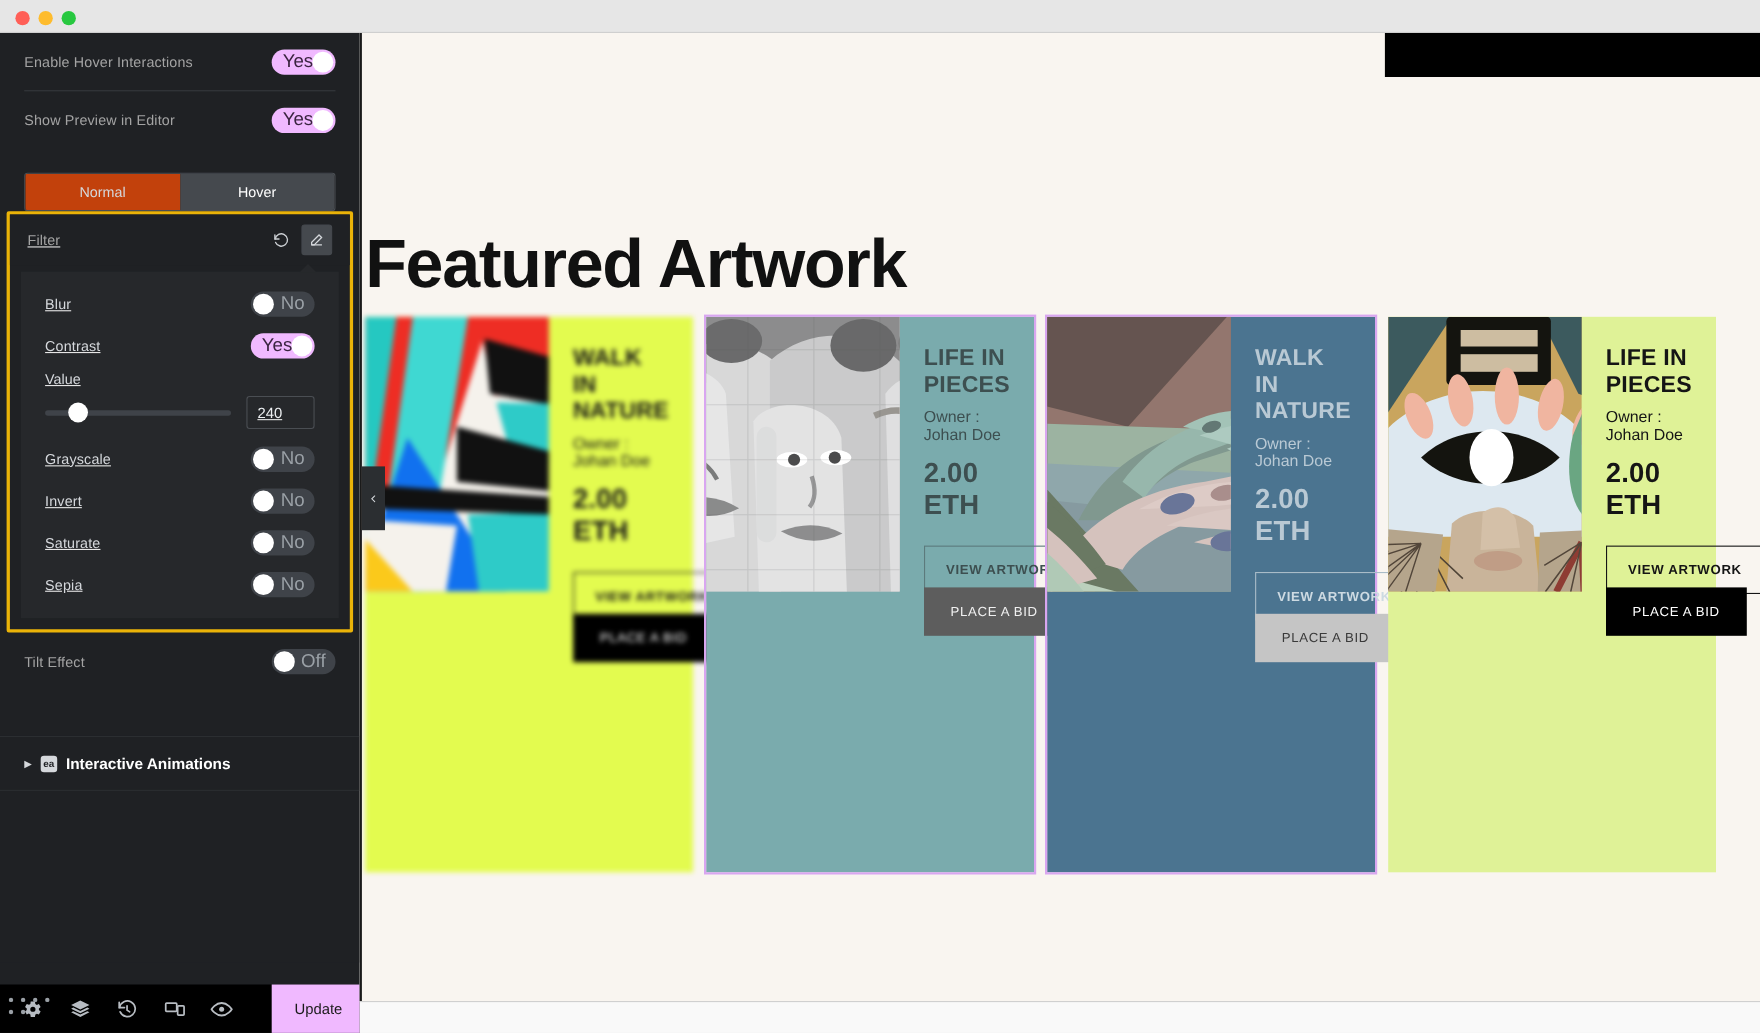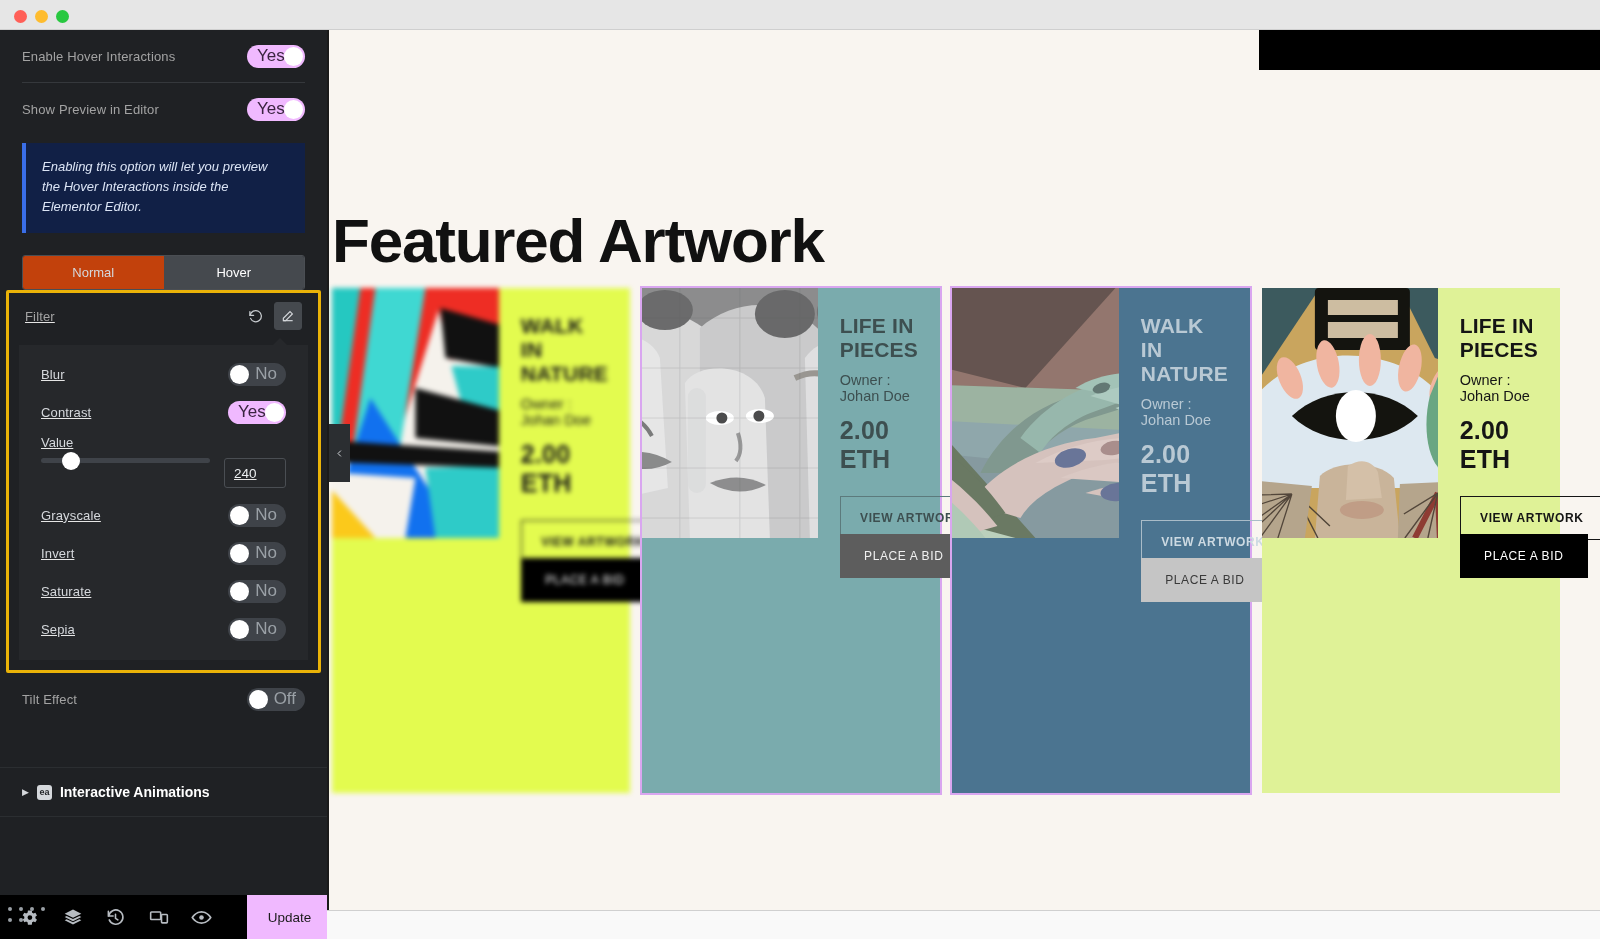--- a/index.html
+++ b/index.html
@@ -120,21 +120,21 @@
     content: ""; position: absolute; top: -7px; right: 20px;
     border-left: 8px solid transparent; border-right: 8px solid transparent;
     border-bottom: 8px solid #26282b;
   }
   .frow {
     display: flex; align-items: center; justify-content: space-between;
     padding: 0 22px; height: 38px;
   }
   .frow .row-label { color: #d5d8dc; }
   .fvalue-label { padding: 4px 22px 2px 22px; font-size: 13px; color: #d5d8dc; }
-  .slider-row { display: flex; align-items: flex-start; padding: 6px 22px 2px 22px; gap: 14px; }
+  .slider-row { display: flex; align-items: center; padding: 6px 22px 2px 22px; gap: 14px; }
   .slider {
     position: relative; flex: 1; height: 5px; border-radius: 3px; background: #3f4349;
   }
   .slider .handle {
     position: absolute; top: -6.5px; left: 18%;
     width: 18px; height: 18px; border-radius: 50%; background: #ffffff;
     transform: translateX(-50%);
   }
   .num-input {
     width: 62px; height: 30px; border: 1px solid #4a4e53; border-radius: 3px;
@@ -295,21 +295,20 @@
       <div class="divider"></div>
 
       <div class="row">
         <span class="row-label">Show Preview in Editor</span>
         <span class="toggle on">
           <span class="tlabel">Yes</span>
           <span class="knob"></span>
         </span>
       </div>
 
-      <div class="notice">Enabling this option will let you preview the Hover Interactions inside the Elementor Editor.</div>
 
       <div class="tabs">
         <div class="tab">Normal</div>
         <div class="tab active">Hover</div>
       </div>
 
 
       <div class="filter-group">
         <div class="filter-head">
           <span class="row-label">Filter</span>

